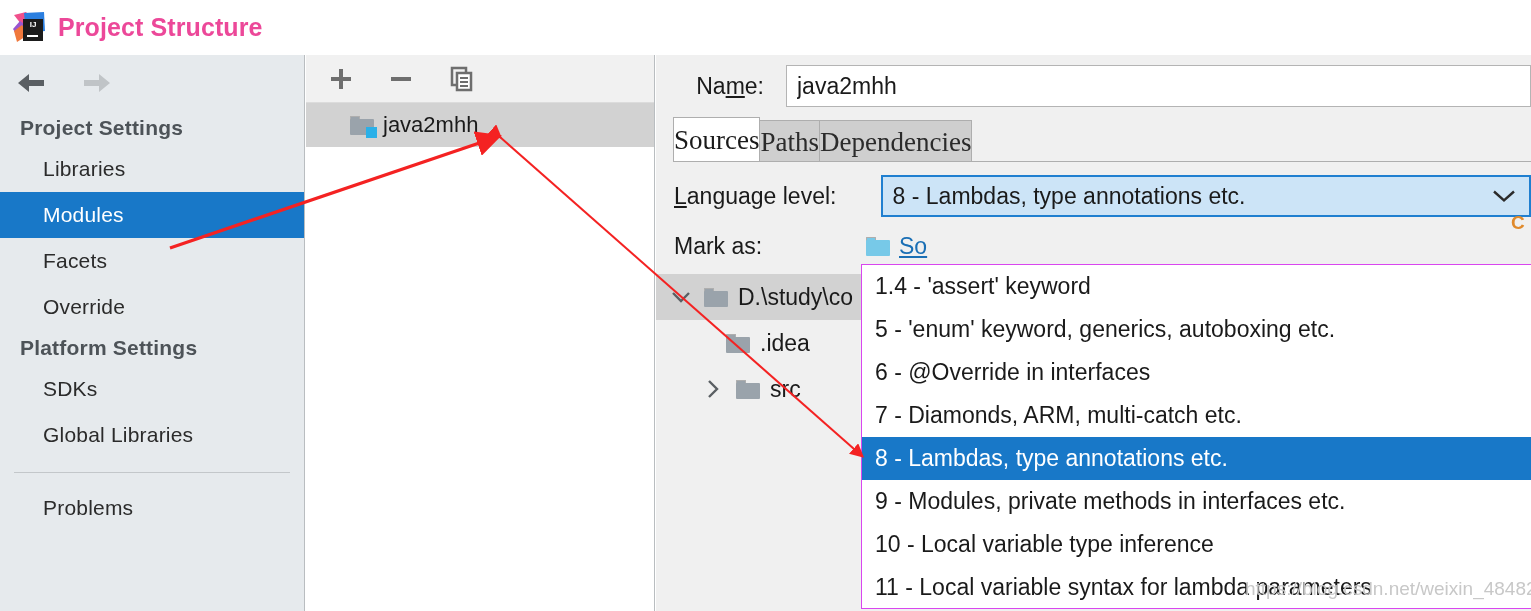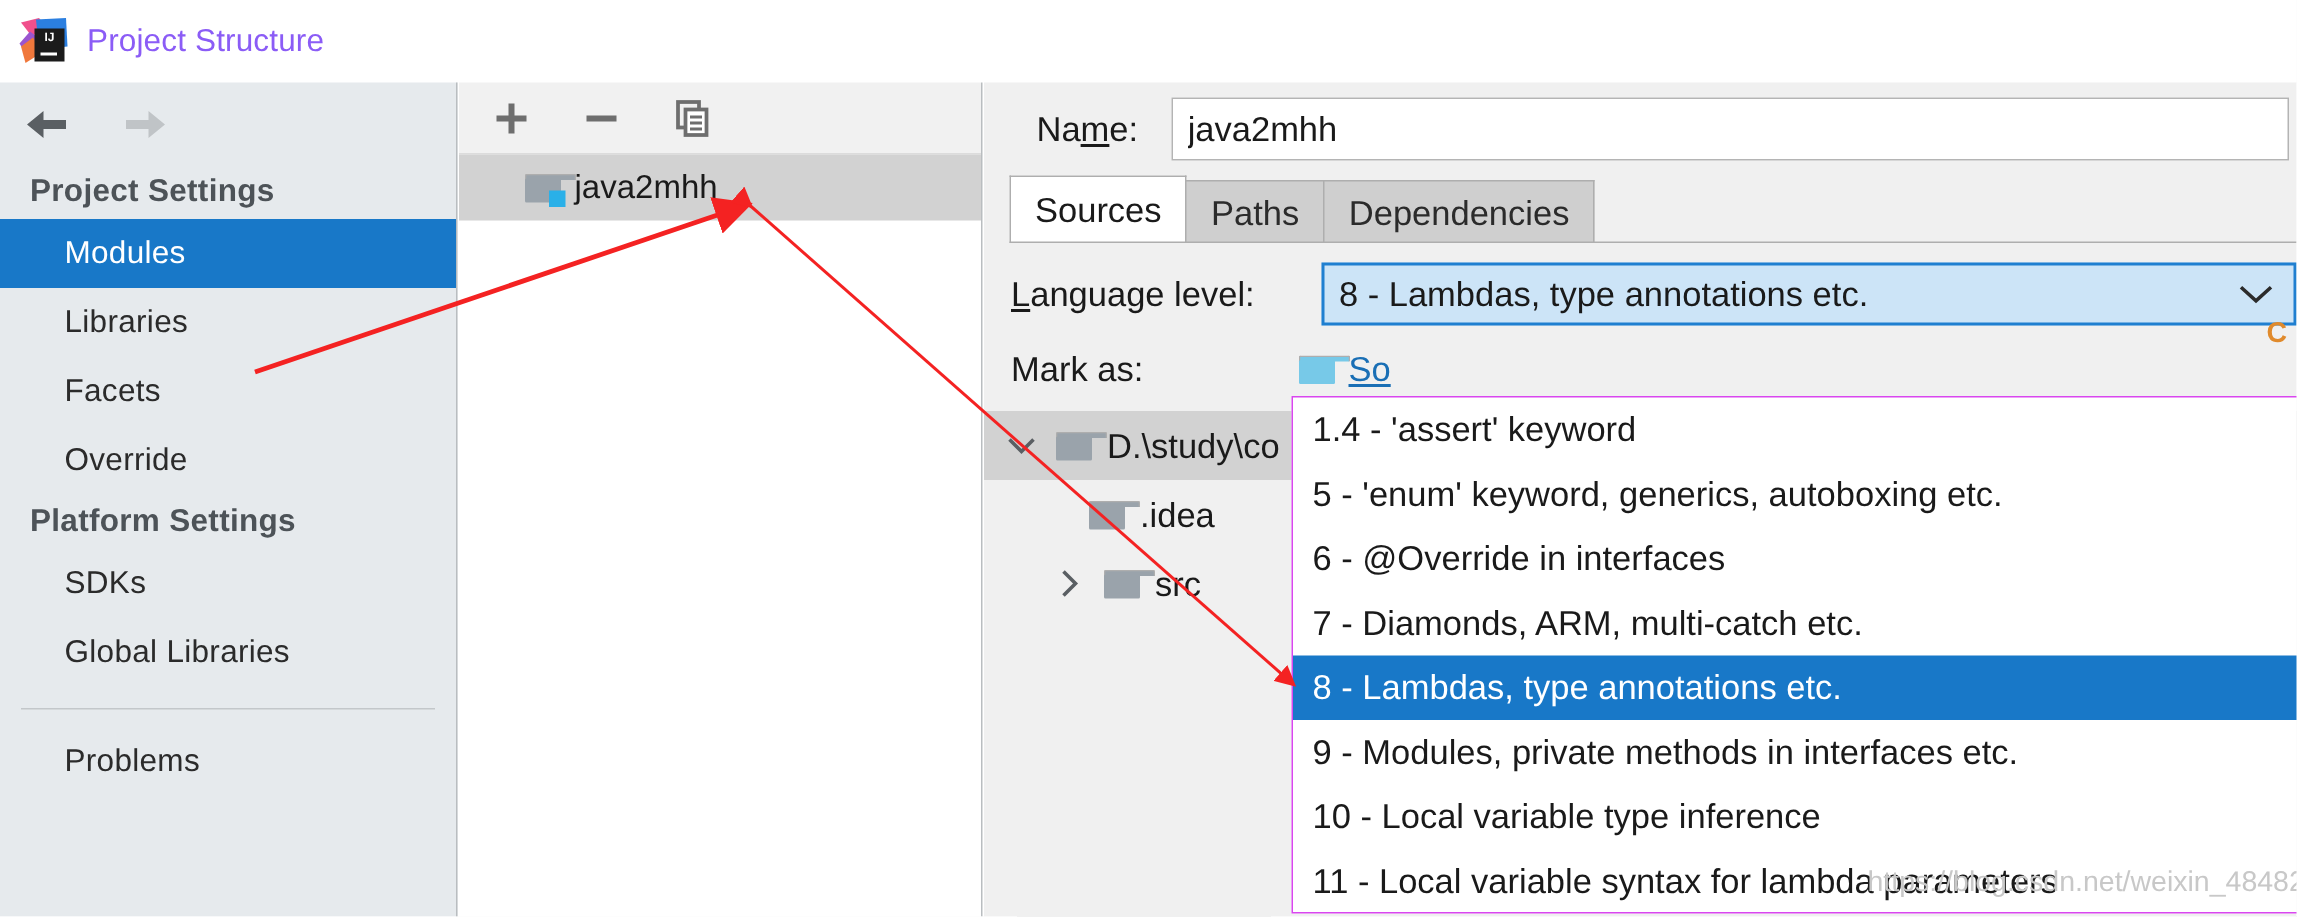--- a/index.html
+++ b/index.html
@@ -10,21 +10,21 @@
     background: #ffffff;
   }
   #app { position: relative; width: 1531px; height: 611px; overflow: hidden; }
 
   
   .titlebar {
     position: absolute; left: 0; top: 0; width: 1531px; height: 55px;
     background: #ffffff; display: flex; align-items: center; padding-left: 12px;
   }
   .ij-logo { width: 34px; height: 34px; position: relative; flex: none; margin-right: 12px; }
-  .title-text { font-size: 21px; color: #8b5cf6; letter-spacing: .1px; }
+  .title-text { font-size: 25px; color: #ec4899; letter-spacing: .1px; font-weight: bold; }
 
   
   .sidebar {
     position: absolute; left: 0; top: 55px; width: 305px; height: 556px;
     background: #e6eaed; border-right: 1px solid #b9bdc0;
   }
   .nav-bar { height: 55px; display: flex; align-items: center; padding-left: 14px; gap: 28px; }
   .arrow-btn { width: 36px; height: 28px; position: relative; }
   .arrow-btn svg { display: block; }
   .sb-group {
@@ -71,33 +71,33 @@
     background: #2ab0e8;
   }
   .folder.plain .body, .folder.plain .tab { background: #9aa3ab; }
   .folder.cyan .body, .folder.cyan .tab { background: #77c9e8; }
 
   
   .detail {
     position: absolute; left: 656px; top: 55px; width: 875px; height: 556px;
     background: #f0f0f0;
   }
-  .name-row { display: flex; align-items: center; height: 62px; padding-left: 35px; }
+  .name-row { display: flex; align-items: center; height: 62px; padding-left: 14px; justify-content: flex-end; }
   .name-label { font-size: 23px; color: #1a1a1a; margin-right: 22px; }
   .name-label u { text-decoration: underline; }
   .name-input {
     height: 42px; width: 745px; background: #ffffff; border: 1px solid #b4b4b4;
     font-size: 23px; color: #1a1a1a; padding: 0 10px; font-family: "Liberation Sans", sans-serif;
   }
 
   .tabs { display: flex; align-items: flex-end; height: 45px; padding-left: 17px; position: relative; }
   .tab {
-    height: 42px; line-height: 42px; padding: 0 16px; font-size: 23px;
+    height: 42px; line-height: 42px; padding: 0 0; font-size: 27px;
     background: #cfcfcf; border: 1px solid #aeaeae; border-bottom: none;
-    color: #2b2b2b; margin-right: -1px;
+    color: #2b2b2b; margin-right: -1px; font-family: Liberation Serif, serif;
   }
   .tab.active { background: #ffffff; border-color: #aeaeae; color: #1a1a1a; height: 45px; line-height: 45px; }
   .tabs-underline {
     position: absolute; left: 17px; bottom: 0; width: 858px; height: 1px; background: #aeaeae;
   }
 
   .ll-row { display: flex; align-items: center; height: 52px; padding-left: 18px; margin-top: 8px; gap: 16px; }
   .ll-label { font-size: 23px; color: #1a1a1a; width: 192px; }
   .ll-label u { text-decoration: underline; }
   .combo {
@@ -182,22 +182,22 @@
       </span>
       <span class="arrow-btn">
         <svg width="36" height="28" viewBox="0 0 36 28">
           <path d="M32 14 L21 5 L21 11 L6 11 L6 17 L21 17 L21 23 Z" fill="#c0c4c7"></path>
         </svg>
       </span>
     </div>
 
     <div>
       <div class="sb-group">Project Settings</div>
+      <div class="sb-item">Libraries</div>
       <div class="sb-item selected">Modules</div>
-      <div class="sb-item">Libraries</div>
       <div class="sb-item">Facets</div>
       <div class="sb-item">Override</div>
     </div>
 
     <div>
       <div class="sb-group">Platform Settings</div>
       <div class="sb-item">SDKs</div>
       <div class="sb-item">Global Libraries</div>
     </div>
 

